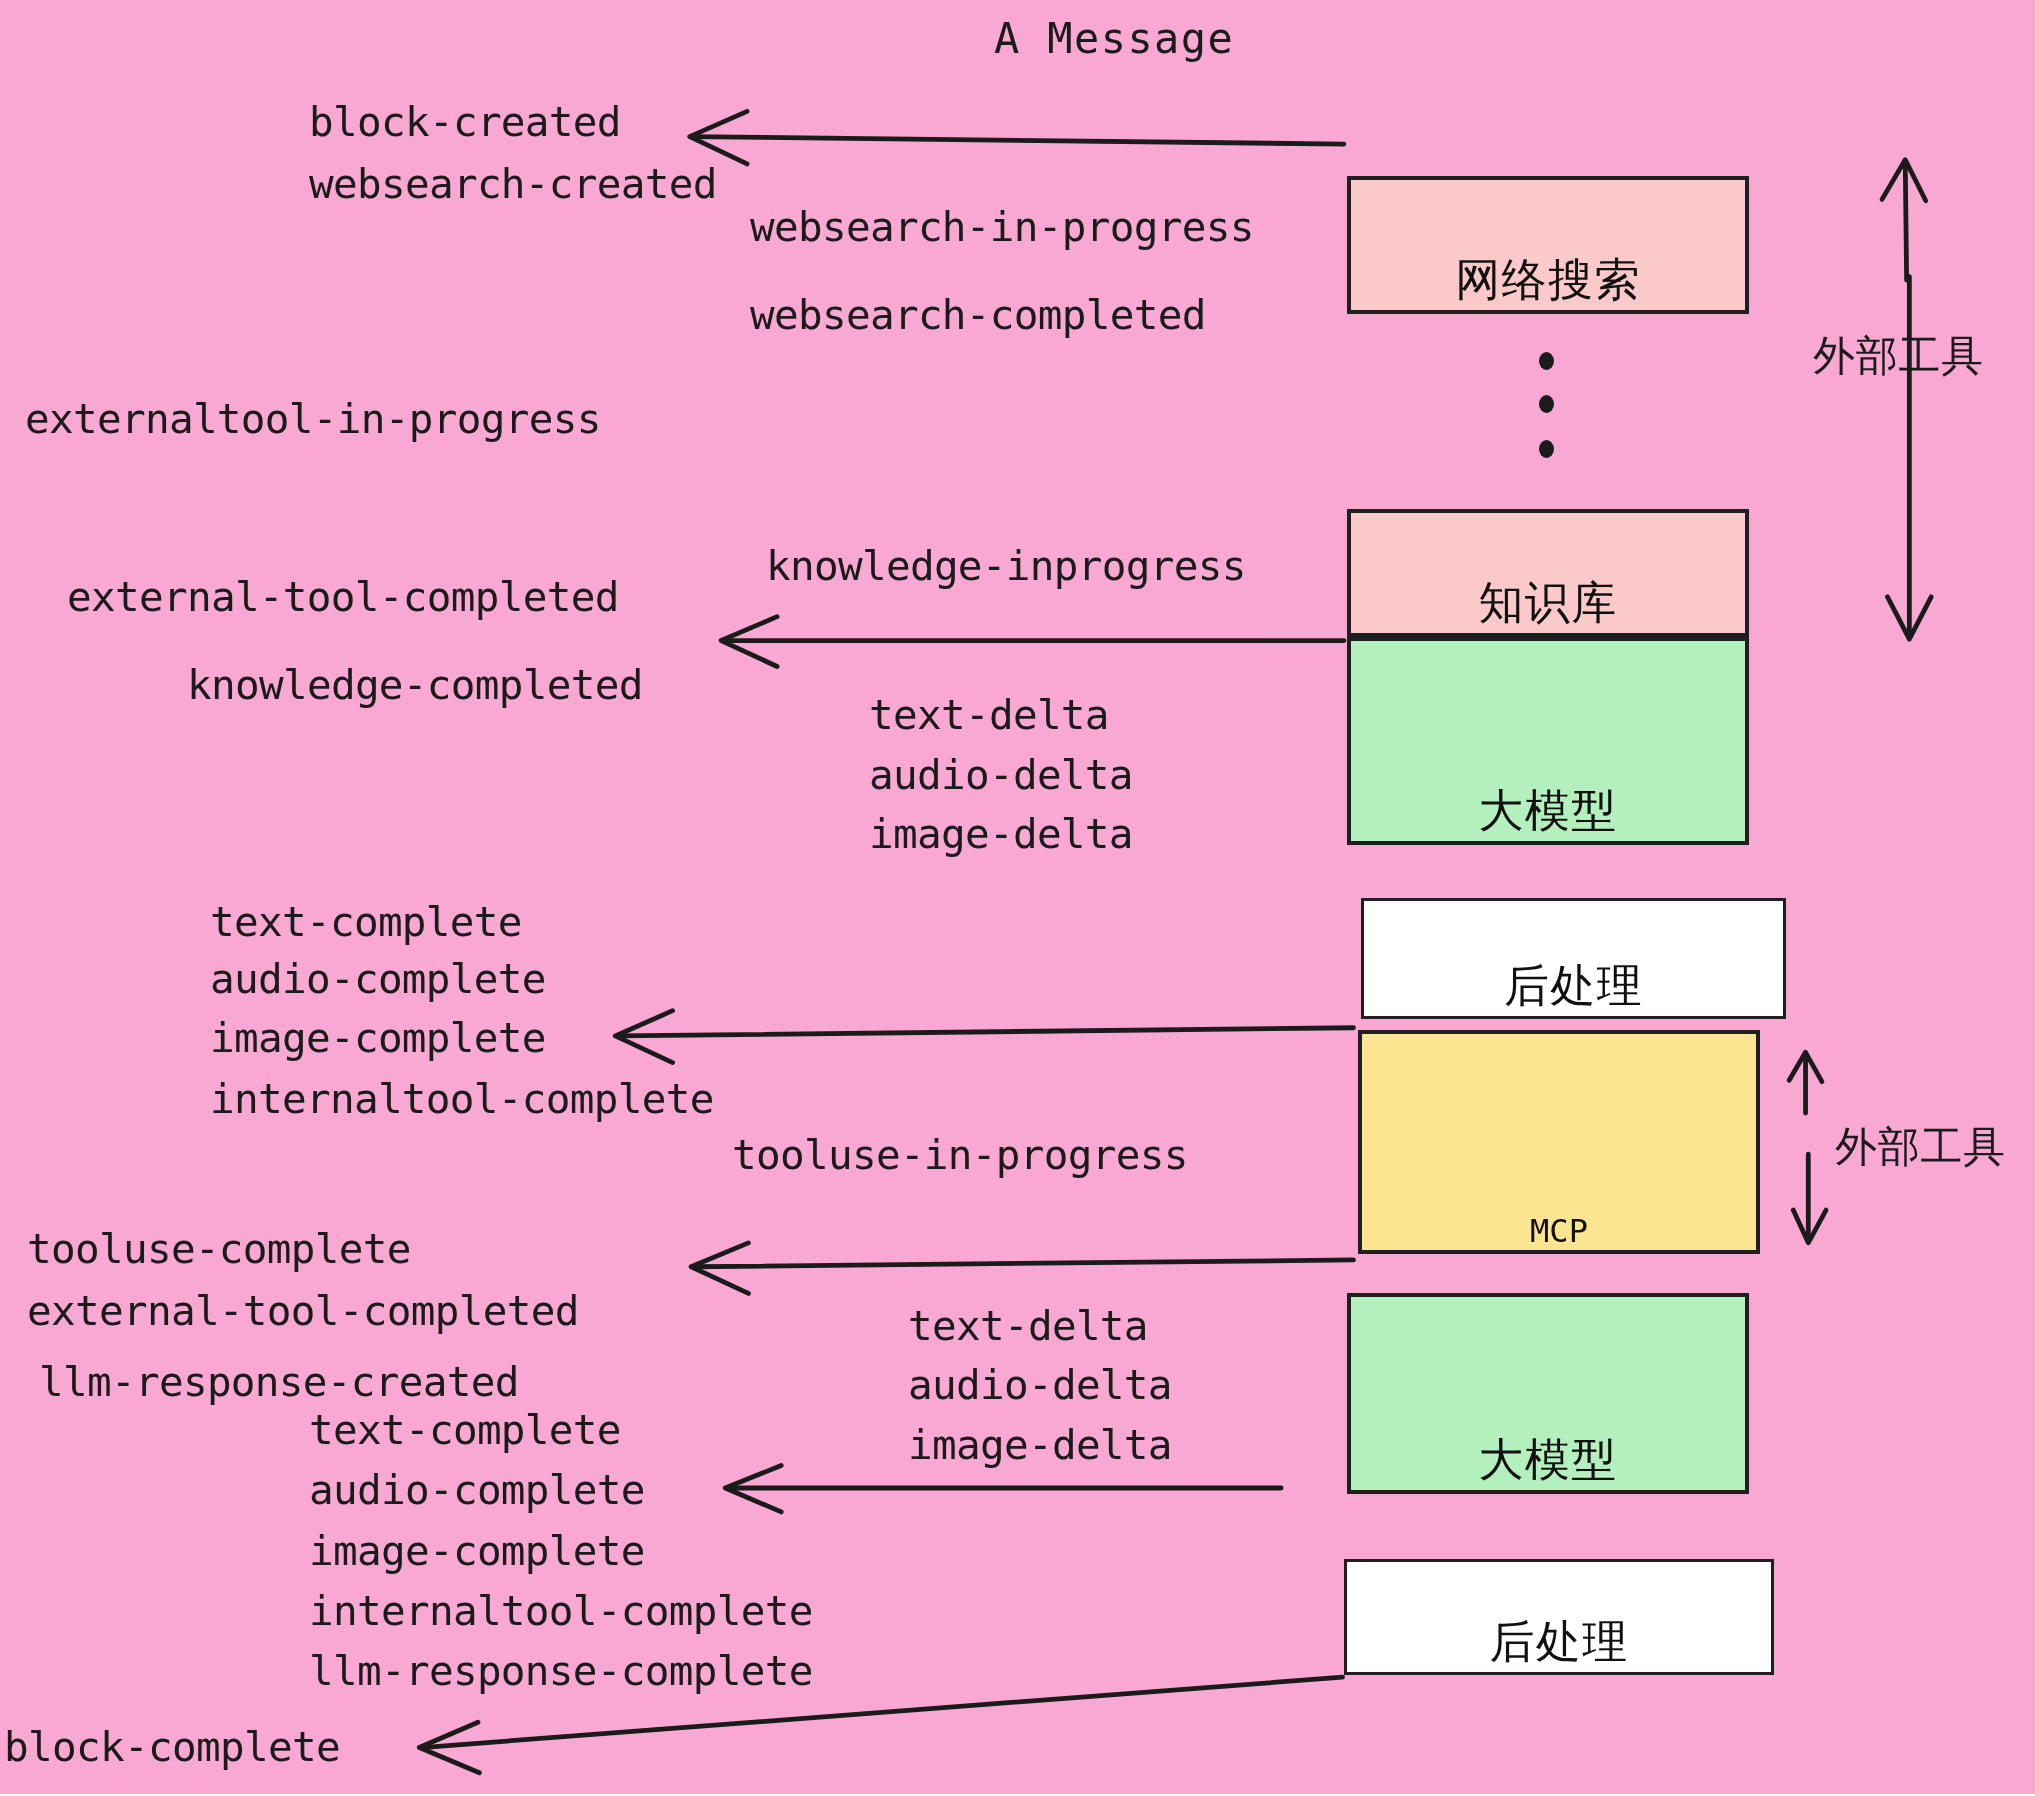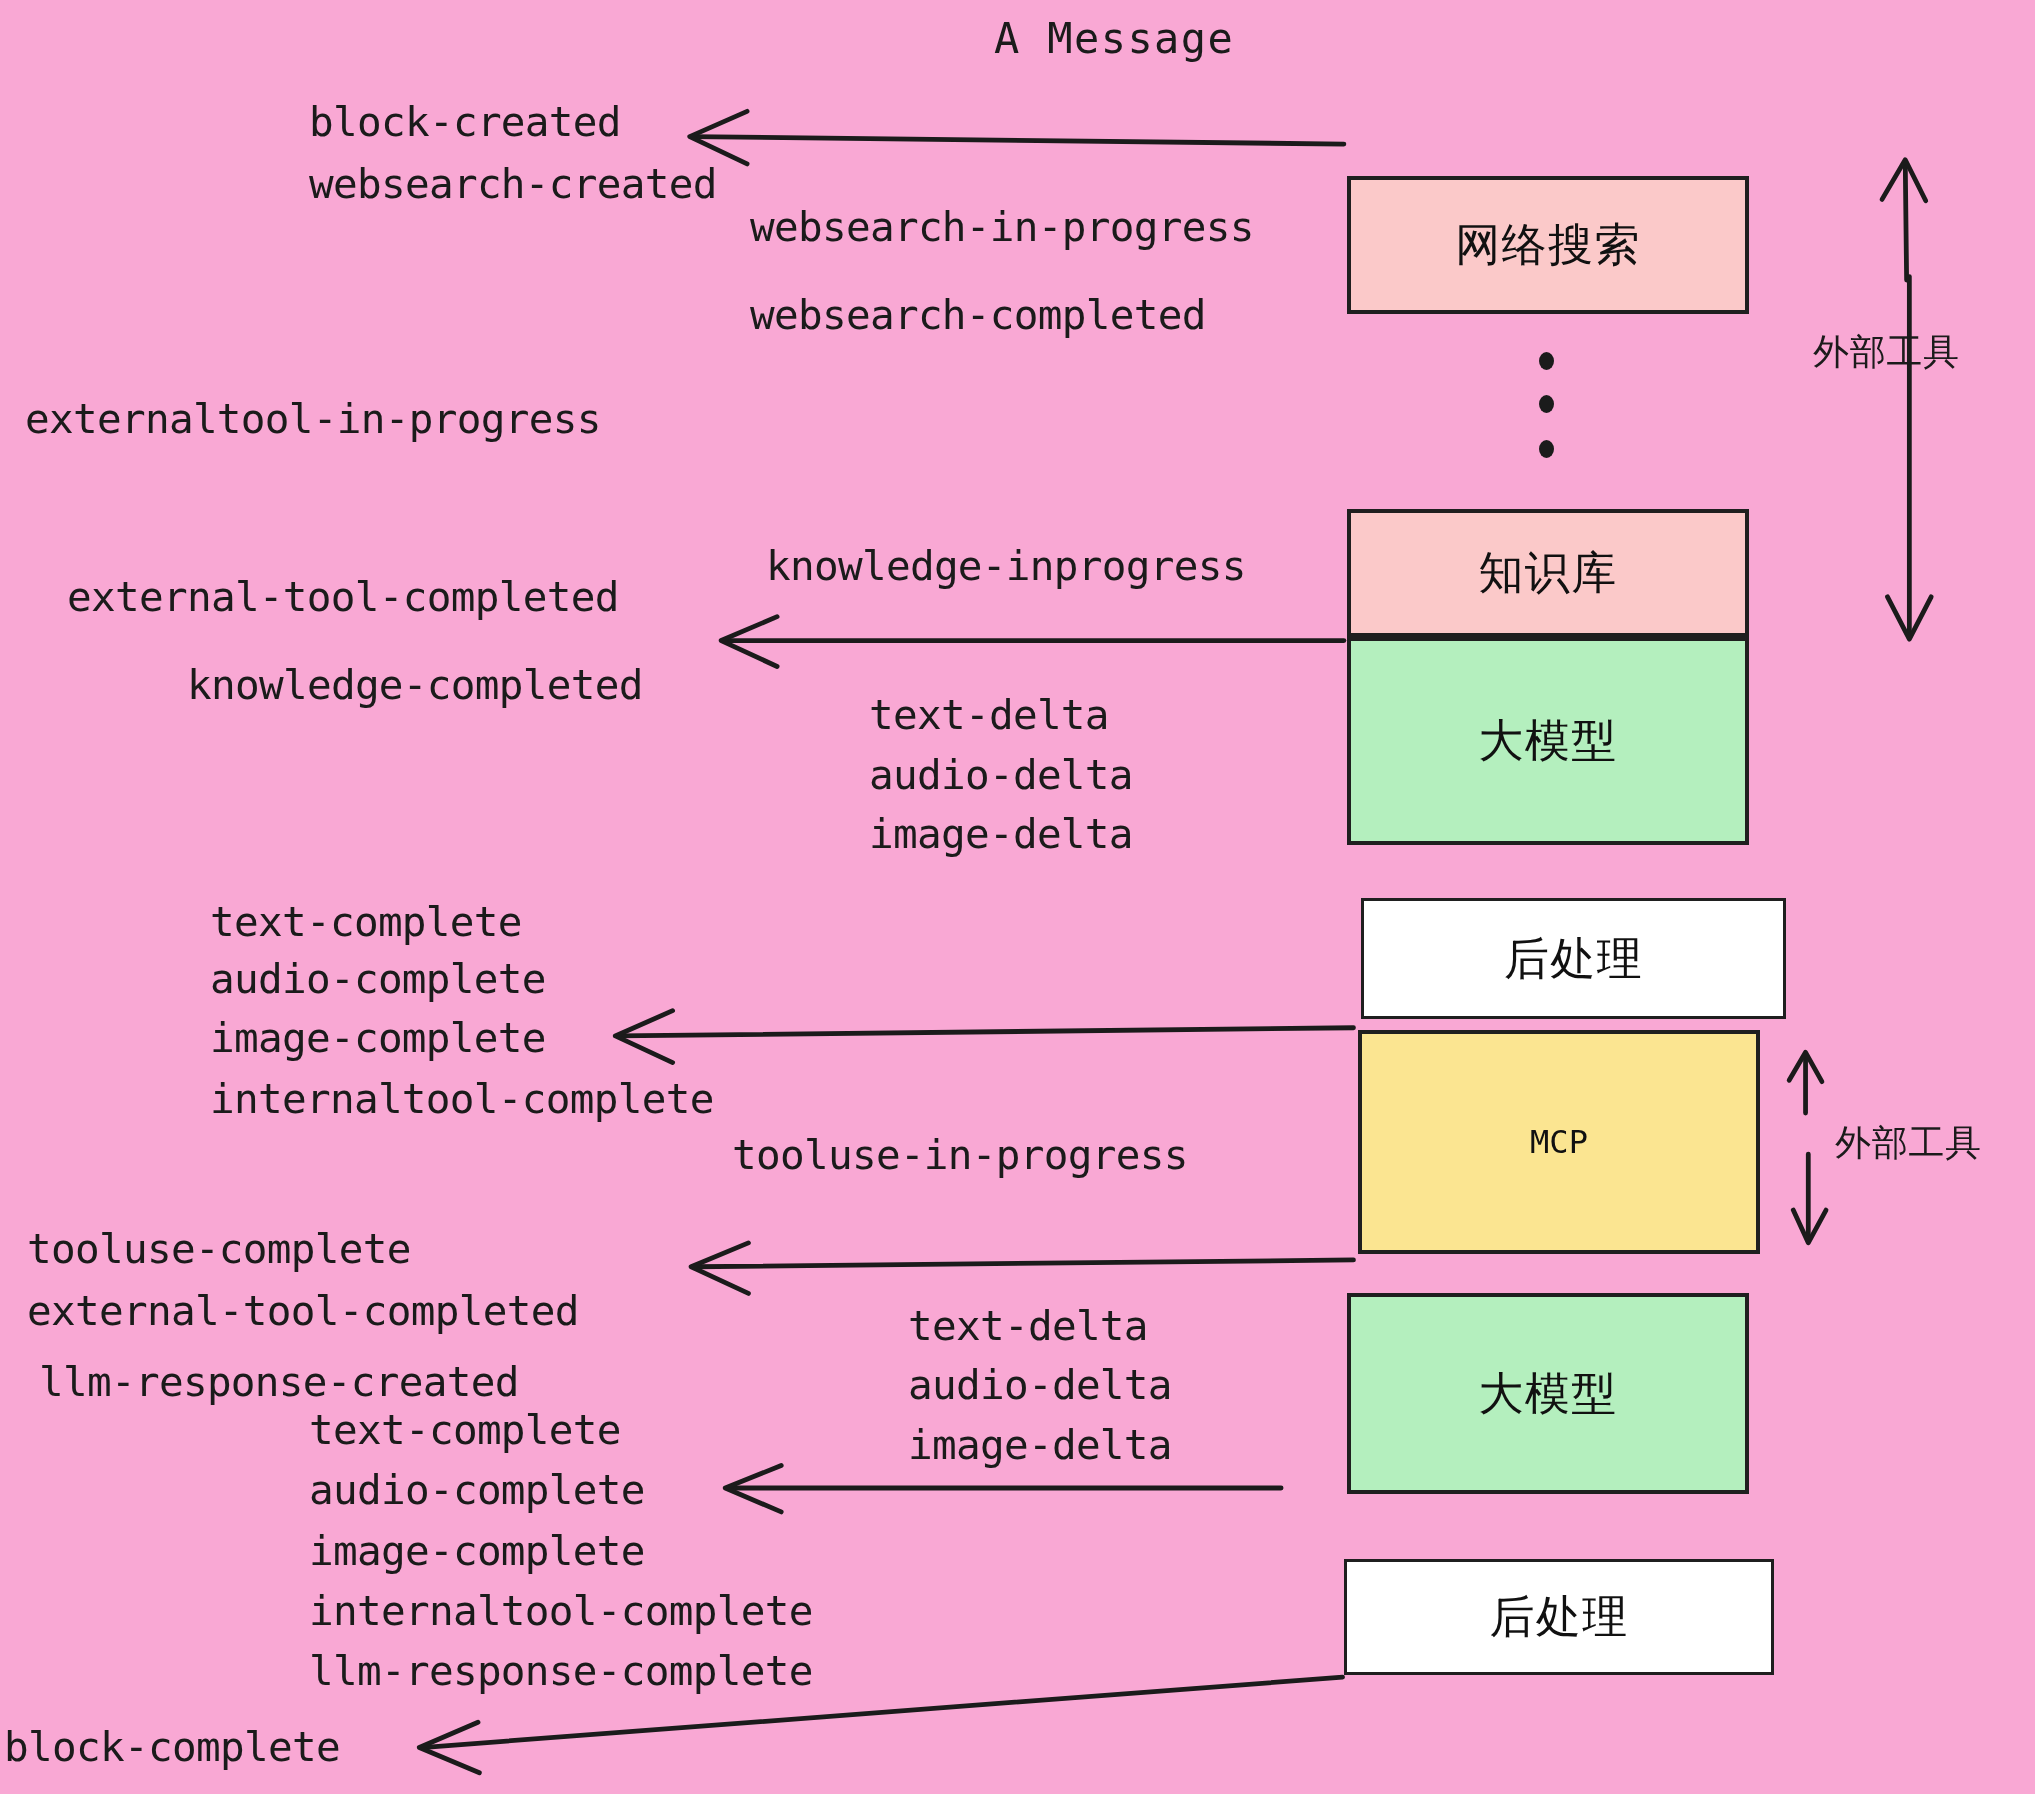--- a/index.html
+++ b/index.html
@@ -27,38 +27,38 @@
     font-family:"DejaVu Sans Mono","Liberation Mono",monospace;
     font-size:42px;
     line-height:1;
     letter-spacing:1.4px;
   }
   .node{
     position:absolute;
     box-sizing:border-box;
     border:4.1px solid #1f1f1f;
     display:flex;
-    align-items:center;
+    align-items:flex-end;
     justify-content:center;
     color:#111;
     font-family:"DejaVu Sans","Liberation Sans",sans-serif;
     font-size:45px;
     letter-spacing:1.4px;
   }
   .node.mcp{
     font-family:"DejaVu Sans Mono","Liberation Mono",monospace;
     font-size:32px;
     letter-spacing:0px;
   }
   .grouplbl{
     position:absolute;
     white-space:nowrap;
     color:#1b1b1b;
     font-family:"DejaVu Sans","Liberation Sans",sans-serif;
-    font-size:36px;
+    font-size:42px;
     letter-spacing:0.7px;
   }
   .dot{
     position:absolute;
     width:15px;height:18px;
     border-radius:50%;
     background:#1b1b1b;
   }
   svg.arrows{
     position:absolute;left:0;top:0;

